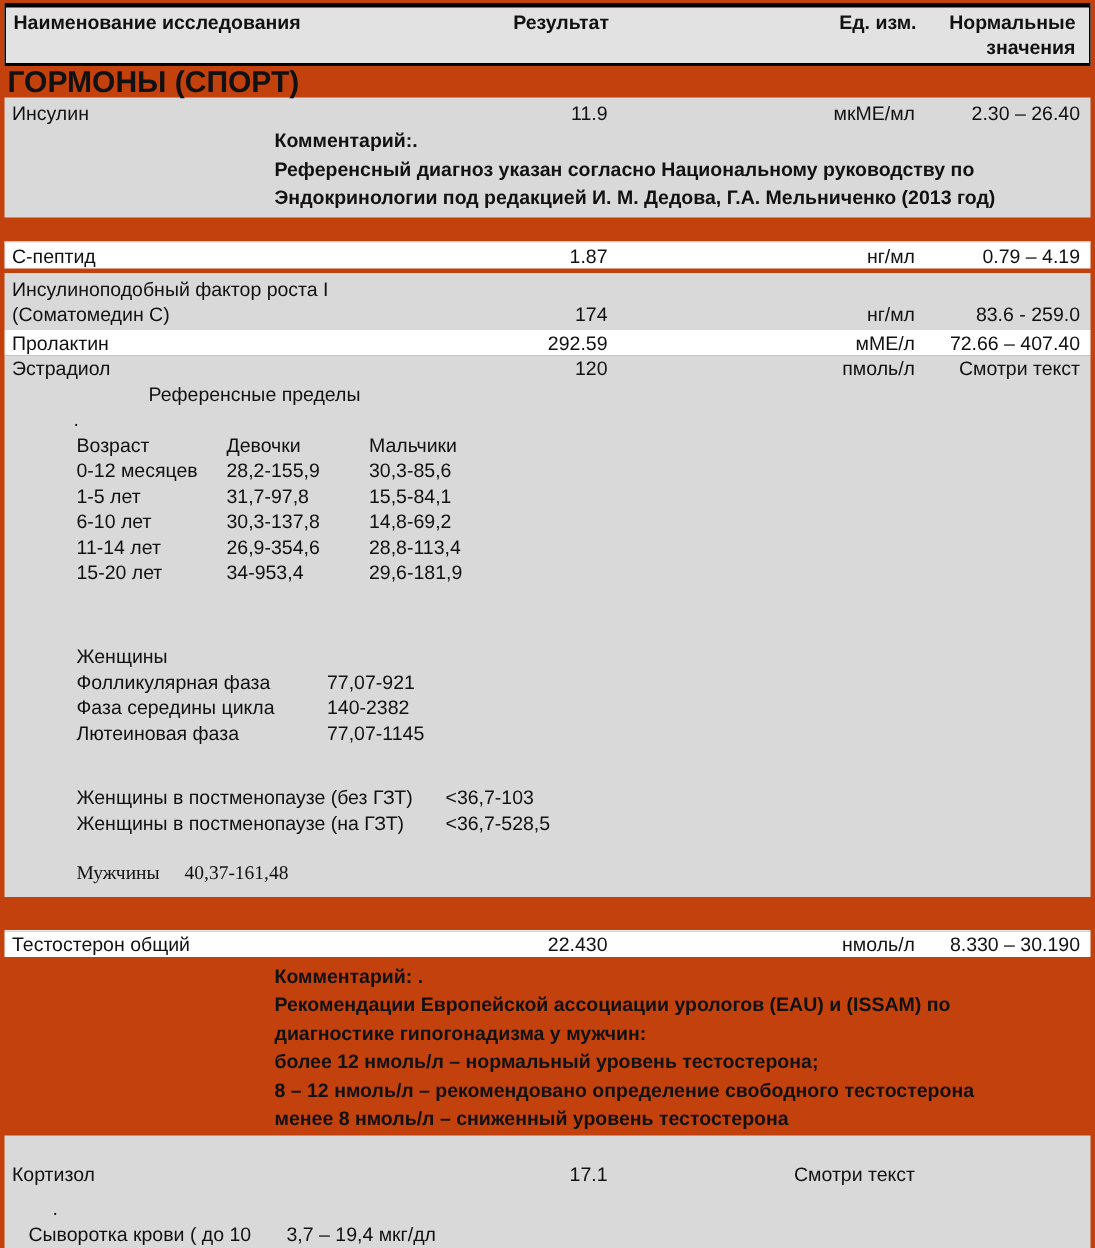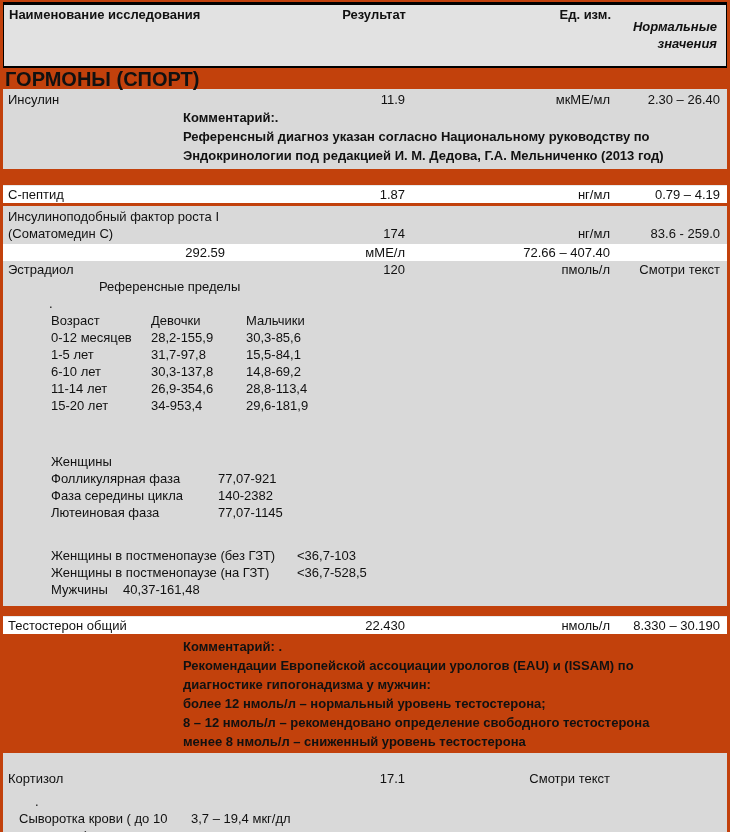--- a/index.html
+++ b/index.html
@@ -11,38 +11,38 @@
     padding:2px 3px 0 3px;overflow:hidden;position:relative;
   }
   .grid-row{display:grid;grid-template-columns:222px 180px 205px 110px;align-items:end;}
   .cell-name{padding-left:5px;}
   .cell-result,.cell-unit,.cell-range{text-align:right;}
   .header-box{
     background:#e2e2e2;border:1px solid #000;
     border-top-width:3px;border-bottom-width:2px;
     font-weight:bold;padding:1px 0 2px 0;align-items:start;
   }
-  .header-box .cell-range{padding:12px 4px;font-style:italic;}
+  .header-box .cell-range{padding:0 4px;}
   .section-title{font-weight:bold;font-size:20px;line-height:18px;padding:2px 0 1px 2px;}
   .shade{background:#d9d9d9;}
   .blk1{padding:2px 0 4px 0;}
   .comment{font-weight:bold;line-height:19px;padding-left:180px;padding-right:8px;}
   .row-white{background:#fff;}
   .gap16{margin-top:16px;}
-  .gap10{margin-top:10px;}
+  .gap10{margin-top:22px;}
   .gap3{margin-top:3px;}
   .gap2{margin-top:2px;}
   .ref-title{margin-left:96px;}
   .ref-dot{margin-left:46px;line-height:16px;margin-top:1px;}
   .age-row{display:grid;grid-template-columns:100px 95px 1fr;margin-left:48px;}
   .women-title{margin-left:48px;margin-top:39px;}
   .women-row{display:grid;grid-template-columns:157px 1fr;margin-left:48px;gap:10px;}
   .pm-row{display:grid;grid-template-columns:246px 1fr;margin-left:48px;}
   .pm-first{margin-top:26px;}
-  .men-row{display:grid;grid-template-columns:72px 1fr;margin-left:48px;}
+  .men-row{display:grid;grid-template-columns:72px 1fr;margin-left:48px;margin-top:16px;font-family:Liberation Serif, serif;}
   .blk3{padding:0 0 8px 0;}
   .blk4{padding:17px 0 12px 0;}
   .cort-dot{margin-left:32px;margin-top:7px;line-height:16px;}
   .cort-row{display:grid;grid-template-columns:172px 1fr;margin-left:16px;}
   .hairline{border-top:1px solid #e8e8e8;}
 </style>
 </head>
 <body>
 
 <div class="page">
@@ -84,20 +84,21 @@
     </div>
     <div class="grid-row">
       <div class="cell-name">(Соматомедин С)</div>
       <div class="cell-result">174</div>
       <div class="cell-unit">нг/мл</div>
       <div class="cell-range">83.6 - 259.0</div>
     </div>
   </div>
 
   <div class="grid-row row-white">
+    <div class="cell-name">Пролактин</div>
     <div class="cell-result">292.59</div>
     <div class="cell-unit">мМЕ/л</div>
     <div class="cell-range">72.66 – 407.40</div>
   </div>
 
   <div class="shade blk3">
     <div class="grid-row">
       <div class="cell-name">Эстрадиол</div>
       <div class="cell-result">120</div>
       <div class="cell-unit">пмоль/л</div>

